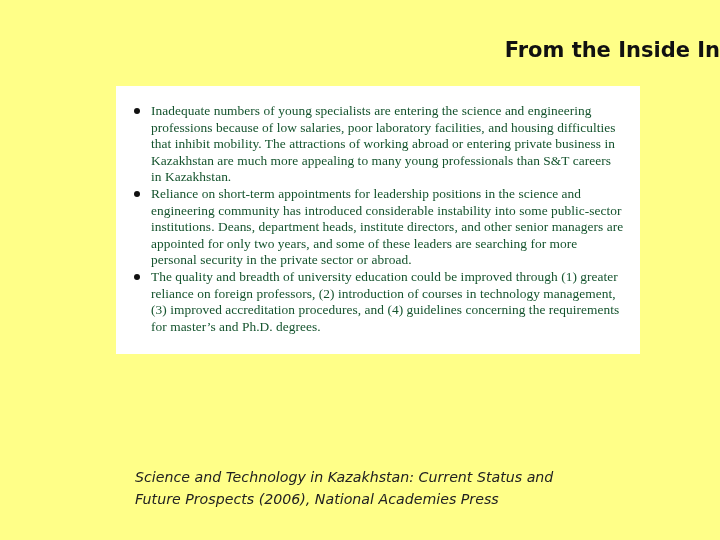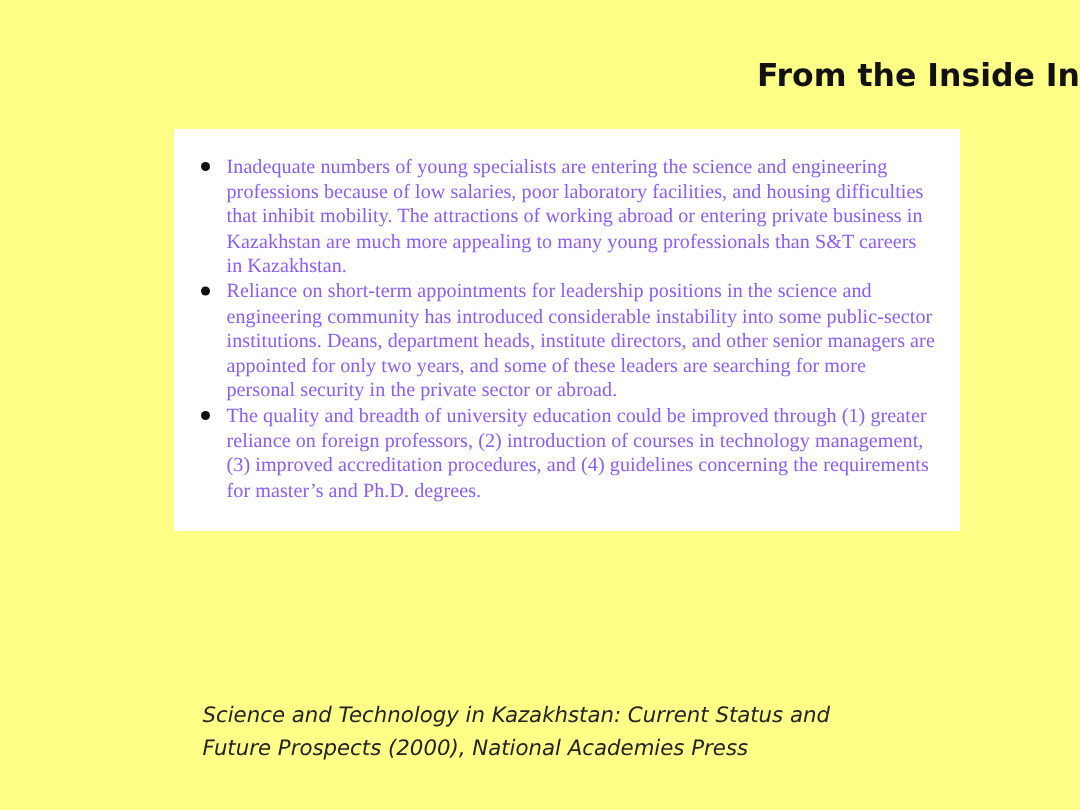--- a/index.html
+++ b/index.html
@@ -41,21 +41,21 @@
       left: 18px;
       top: 17px;
       width: 490px;
     }
     .bullets li {
       position: relative;
       padding-left: 17px;
       font-family: "Liberation Serif", serif;
       font-size: 13.4px;
       line-height: 16.6px;
-      color: #8b5cf6;
+      color: #14532d;
       letter-spacing: 0.05px;
     }
     .bullets li .dot {
       position: absolute;
       left: 0;
       top: 5px;
       width: 6px;
       height: 6px;
       border-radius: 50%;
       background: #111;
@@ -89,14 +89,14 @@
     </li>
     <li>
       <span class="dot"></span>
       <span>The quality and breadth of university education could be improved through (1) greater reliance on foreign professors, (2) introduction of courses in technology management, (3) improved accreditation procedures, and (4) guidelines concerning the requirements for master’s and Ph.D. degrees.</span>
     </li>
   </ul>
 </div>
 
 <div class="citation">
   <div>Science and Technology in Kazakhstan: Current Status and</div>
-  <div>Future Prospects (2000), National Academies Press</div>
+  <div>Future Prospects (2006), National Academies Press</div>
 </div>
 
 </body></html>

